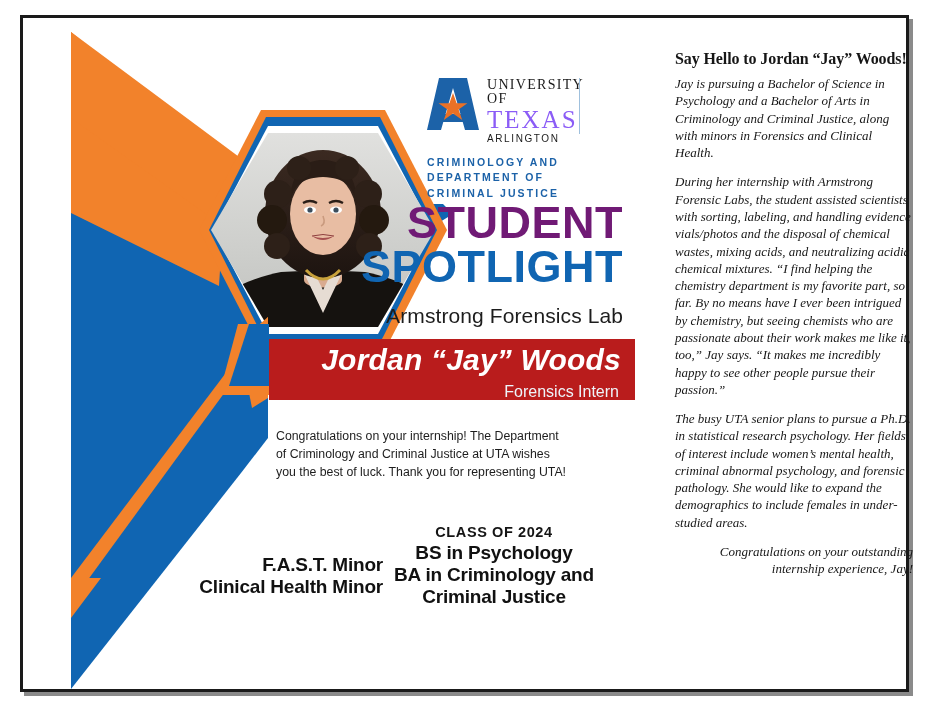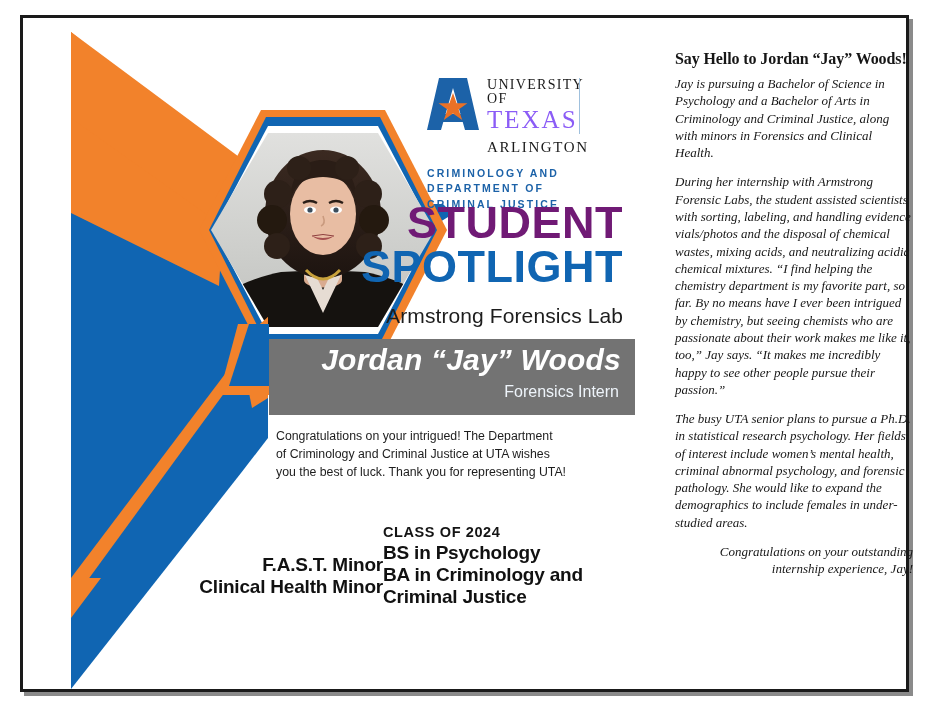--- a/index.html
+++ b/index.html
@@ -18,45 +18,45 @@
   #art{position:absolute;left:0;top:0;width:600px;height:671px;overflow:hidden;}
   #art svg{display:block;}
 
   
   #logo{position:absolute;left:404px;top:58px;width:180px;height:105px;}
   .logo-row{display:flex;align-items:flex-start;}
   .logo-a{width:52px;height:56px;flex:0 0 52px;}
   .logo-words{margin-left:8px;padding-top:2px;}
   .l-univ{font-family:"Liberation Serif",serif;font-size:14px;letter-spacing:1.3px;color:#1b1b1b;line-height:1;}
   .l-texas{font-family:"Liberation Serif",serif;font-size:25px;letter-spacing:2px;color:#8b5cf6;line-height:1.05;margin-top:1px;}
-  .l-arl{font-family:Liberation Serif, serif;font-size:15px;letter-spacing:1.6px;color:#1b1b1b;line-height:1;margin-top:7px;}
+  .l-arl{font-family:Liberation Sans, sans-serif;font-size:10px;letter-spacing:1.6px;color:#1b1b1b;line-height:1;margin-top:1px;}
   .logo-rule{position:absolute;left:152px;top:2px;width:1px;height:56px;background:#9fc0dd;}
   .dept{margin-top:11px;font-family:"Liberation Sans",sans-serif;font-weight:bold;font-size:10.5px;
         letter-spacing:2.1px;line-height:1.45;color:#1c62a8;}
 
   
   #headline{position:absolute;left:300px;top:183px;width:300px;text-align:right;}
   .h-student{font-weight:bold;font-size:45px;letter-spacing:0.5px;color:#701a75;line-height:0.98;}
   .h-spotlight{font-weight:bold;font-size:45px;letter-spacing:0.5px;color:#1065b2;line-height:0.98;}
   #sublab{position:absolute;left:280px;top:286px;width:320px;text-align:right;
           font-size:21px;color:#1d1d1d;letter-spacing:0.1px;}
 
   
-  #banner{position:absolute;left:246px;top:321px;width:366px;height:76px;background:#737373;}
+  #banner{position:absolute;left:246px;top:321px;width:366px;height:61px;background:#b91c1c;}
   .b-name{position:absolute;right:14px;top:4px;font-style:italic;font-weight:bold;font-size:30px;
           color:#ffffff;letter-spacing:0.2px;white-space:nowrap;}
   .b-role{position:absolute;right:16px;top:44px;font-size:16px;color:#eef4fa;}
 
   
   #congrats{position:absolute;left:253px;top:410px;width:327px;text-align:justify;
             font-size:12.3px;line-height:1.46;color:#1d1d1d;}
   #congrats .last{text-align:left;}
 
   
-  #deg-right{position:absolute;left:360px;top:505px;width:222px;text-align:left;}
+  #deg-right{position:absolute;left:360px;top:505px;width:222px;text-align:center;}
   .class-of{font-size:14.5px;font-weight:bold;letter-spacing:0.6px;color:#141414;line-height:1.3;}
   .deg-line{font-size:19px;font-weight:bold;color:#111;line-height:1.16;letter-spacing:-0.2px;}
   #deg-left{position:absolute;left:70px;top:536px;width:290px;text-align:right;}
   .min-line{font-size:19px;font-weight:bold;color:#111;line-height:1.16;letter-spacing:-0.2px;}
 
   
   #story{position:absolute;left:652px;top:32px;width:238px;
          font-family:"Liberation Serif",serif;color:#161616;}
   #story h2{margin:0 0 7px 0;font-size:16px;font-weight:bold;letter-spacing:-0.1px;}
   #story p{margin:0 0 12px 0;font-size:13px;line-height:1.33;font-style:italic;}
@@ -176,21 +176,21 @@
       <div class="h-spotlight">SPOTLIGHT</div>
     </div>
     <div id="sublab">Armstrong Forensics Lab</div>
 
     <div id="banner">
       <div class="b-name">Jordan “Jay” Woods</div>
       <div class="b-role">Forensics Intern</div>
     </div>
 
     <div id="congrats">
-      <div>Congratulations on your intrigued! The Department</div>
+      <div>Congratulations on your internship! The Department</div>
       <div>of Criminology and Criminal Justice at UTA wishes</div>
       <div class="last">you the best of luck. Thank you for representing UTA!</div>
     </div>
 
     <div id="deg-right">
       <div class="class-of">CLASS OF 2024</div>
       <div class="deg-line">BS in Psychology</div>
       <div class="deg-line">BA in Criminology and</div>
       <div class="deg-line">Criminal Justice</div>
     </div>

